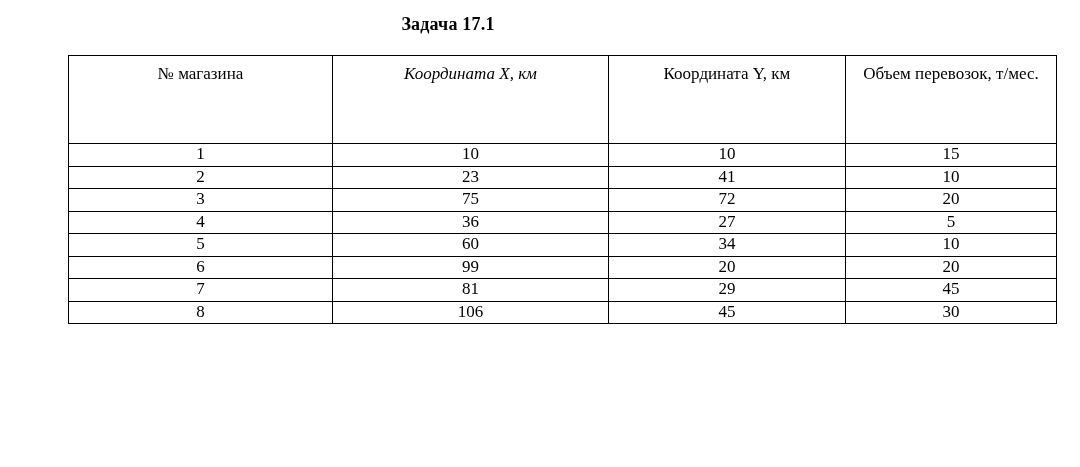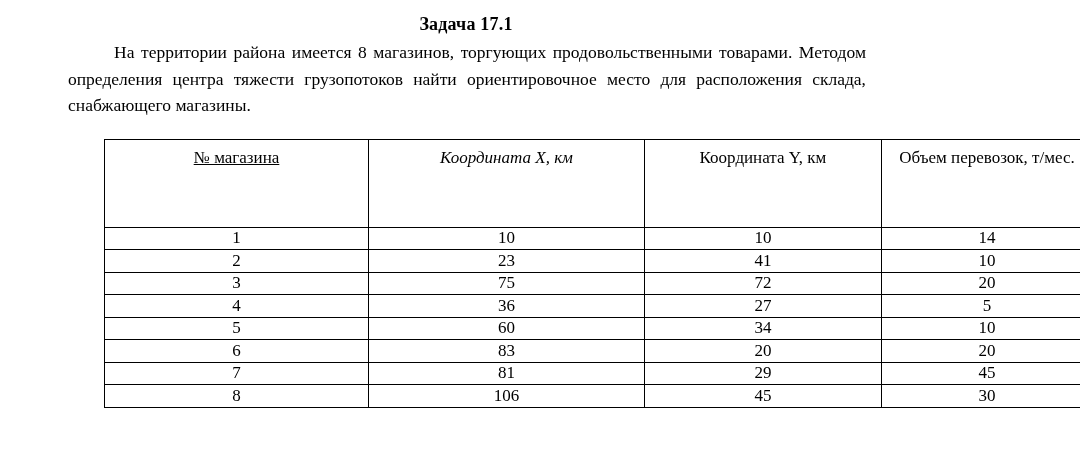--- a/index.html
+++ b/index.html
@@ -12,21 +12,21 @@
     height: 467px;
     font-family: "Liberation Serif", serif;
     color: #000000;
     overflow: hidden;
   }
   .page {
     position: relative;
     width: 916px;
     height: 467px;
     box-sizing: border-box;
-    padding: 14px 48px 0 64px;
+    padding: 14px 48px 0 28px;
   }
   .doc-title {
     text-align: center;
     font-weight: bold;
     font-size: 18px;
     margin: 0 0 4px 0;
     letter-spacing: 0.2px;
   }
   .body-text {
     font-size: 17.5px;
@@ -58,21 +58,21 @@
     height: 78px;
     vertical-align: top;
     padding-top: 7px;
     line-height: 1.28;
   }
   table.data-table tbody td {
     height: 21.5px;
     line-height: 1.1;
     padding: 0 4px;
   }
-  .col-0 { width: 255px; text-decoration: underline; }
+  .col-0 { width: 255px; }
   .col-1 { width: 267px; font-style: italic; }
   .col-2 { width: 228px; }
   .col-3 { width: 202px; }
   .footer-hint {
     position: absolute;
     left: 0;
     right: 0;
     bottom: 0;
     height: 12px;
     text-align: center;
@@ -81,38 +81,37 @@
     overflow: hidden;
   }
 </style>
 </head>
 <body>
 
 <div class="page">
 
   <div class="doc-title">Задача 17.1</div>
 
-  <p class="body-text">На территории района имеется 8 магазинов, торгующих продовольственными товарами. Методом определения центра тяжести грузопотоков найти ориентировочное место для расположения склада, снабжающего магазины.</p>
 
   <div class="table-wrap">
     <table class="data-table">
       <thead>
         <tr>
           <th class="col-0">№ магазина</th>
           <th class="col-1">Координата X, км</th>
           <th class="col-2">Координата Y, км</th>
           <th class="col-3">Объем перевозок, т/мес.</th>
         </tr>
       </thead>
       <tbody>
         <tr>
           <td>1</td>
           <td>10</td>
           <td>10</td>
-          <td>14</td>
+          <td>15</td>
         </tr>
         <tr>
           <td>2</td>
           <td>23</td>
           <td>41</td>
           <td>10</td>
         </tr>
         <tr>
           <td>3</td>
           <td>75</td>
@@ -126,21 +125,21 @@
           <td>5</td>
         </tr>
         <tr>
           <td>5</td>
           <td>60</td>
           <td>34</td>
           <td>10</td>
         </tr>
         <tr>
           <td>6</td>
-          <td>83</td>
+          <td>99</td>
           <td>20</td>
           <td>20</td>
         </tr>
         <tr>
           <td>7</td>
           <td>81</td>
           <td>29</td>
           <td>45</td>
         </tr>
         <tr>

